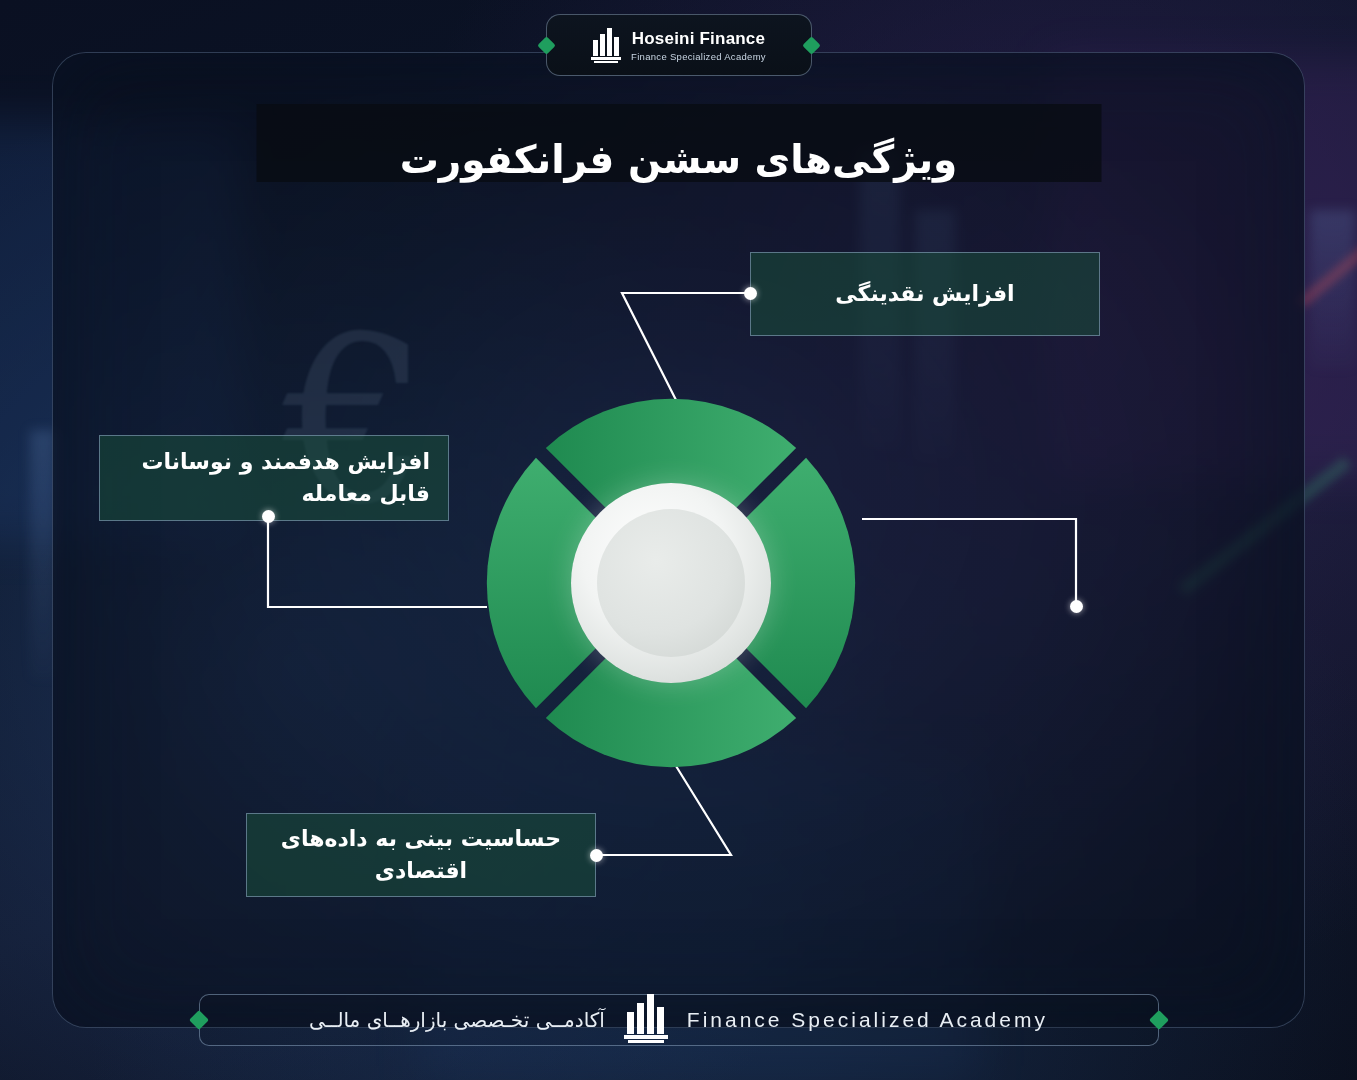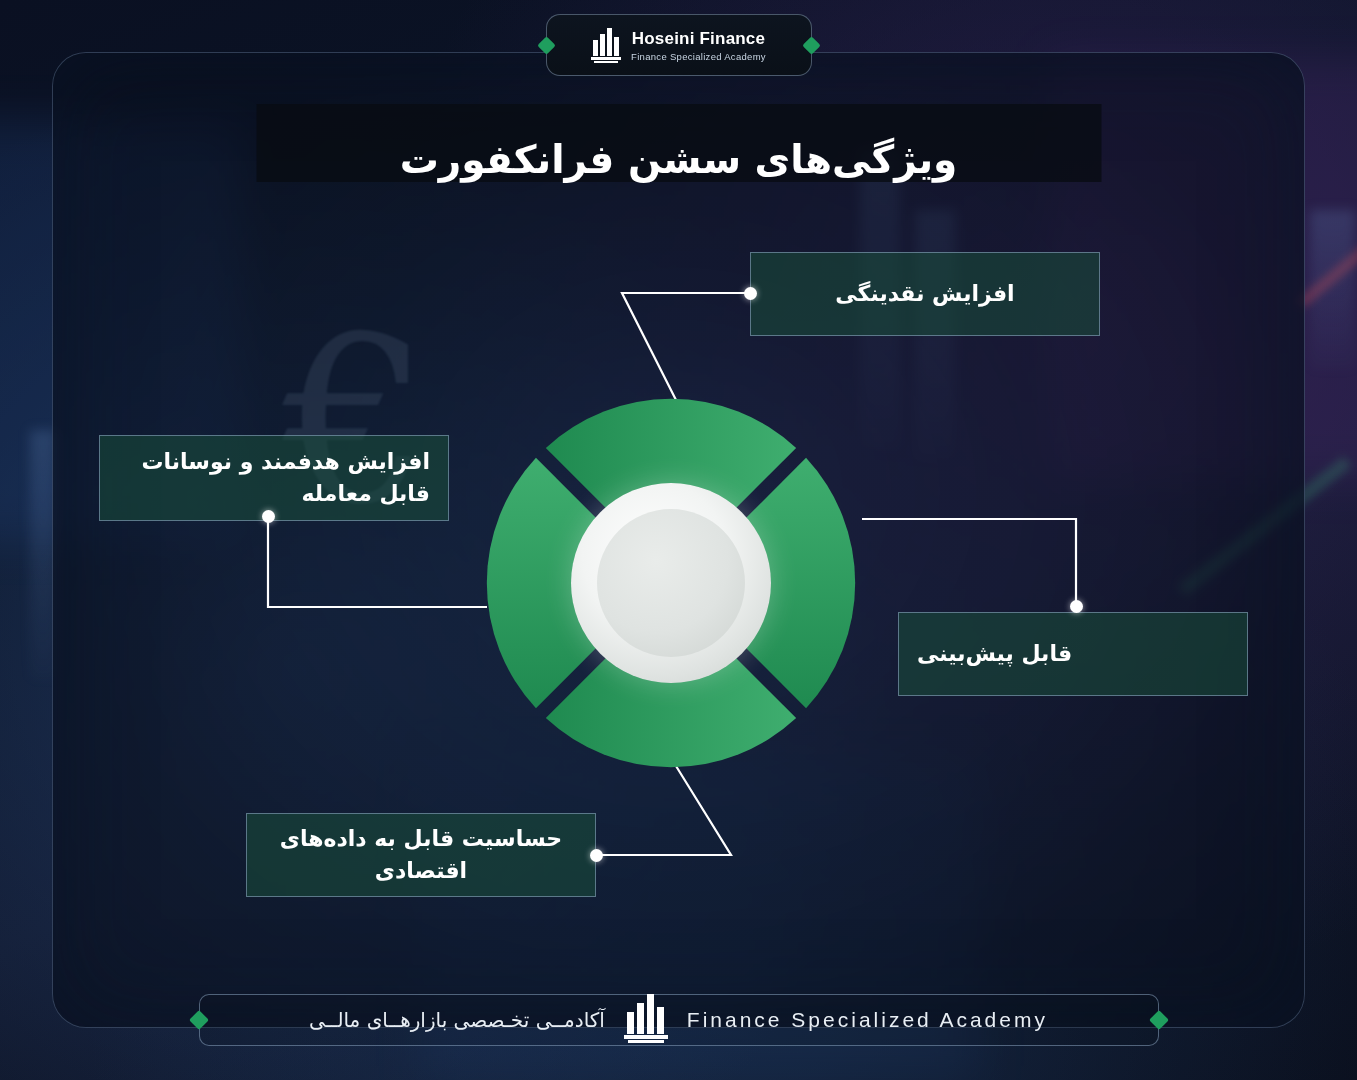--- a/index.html
+++ b/index.html
@@ -317,25 +317,22 @@
   <div class="node-dot" style="left:262px;top:510px;"></div>
   <div class="node-dot" style="left:1070px;top:600px;"></div>
   <div class="node-dot" style="left:590px;top:849px;"></div>
 
   <div class="label" id="label-liquidity">
     <span>افزایش نقدینگی</span>
   </div>
   <div class="label" id="label-volatility">
     <span>افزایش هدفمند و نوسانات قابل معامله</span>
   </div>
-  <div class="label" id="label-predictable">
-    <span>قابل پیش‌بینی</span>
-  </div>
   <div class="label" id="label-sensitivity">
-    <span>حساسیت قابل به داده‌های اقتصادی</span>
+    <span>حساسیت بینی به داده‌های اقتصادی</span>
   </div>
 
   <div class="footer">
     <div class="diamond left"></div>
     <div class="diamond right"></div>
     <div class="footer-en">Finance Specialized Academy</div>
     <div class="footer-logo">
       <svg width="46" height="52" viewBox="0 0 46 52">
         <rect x="4" y="18" width="7" height="22" fill="#ffffff"></rect>
         <rect x="14" y="9" width="7" height="31" fill="#ffffff"></rect>

